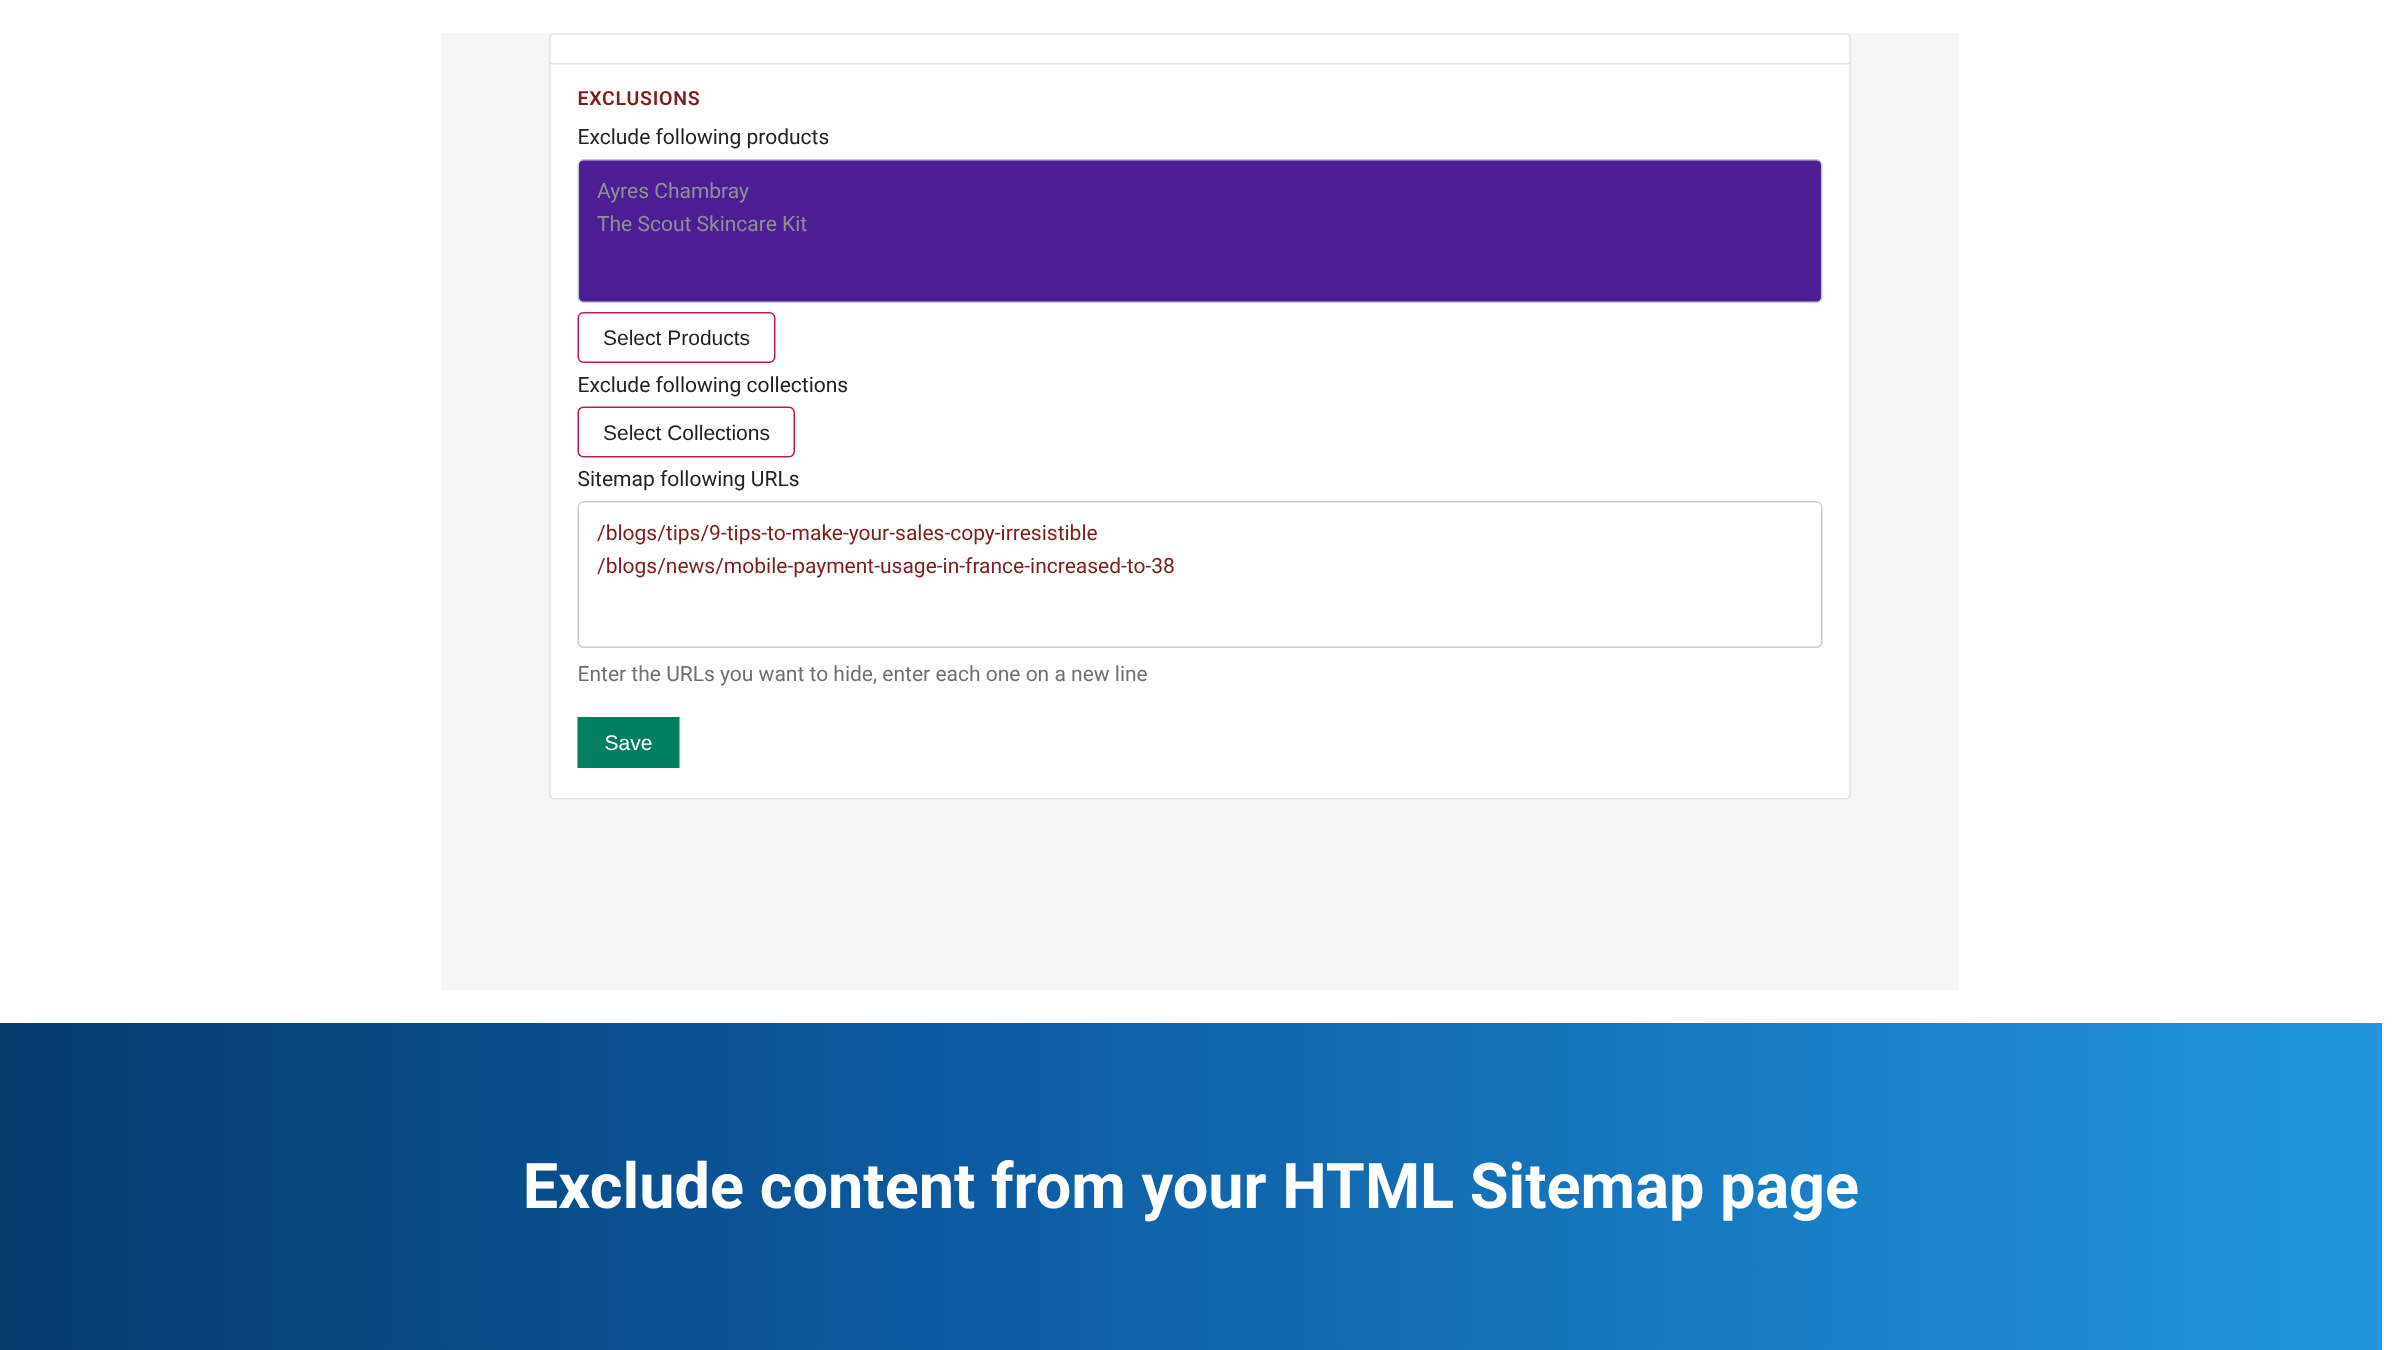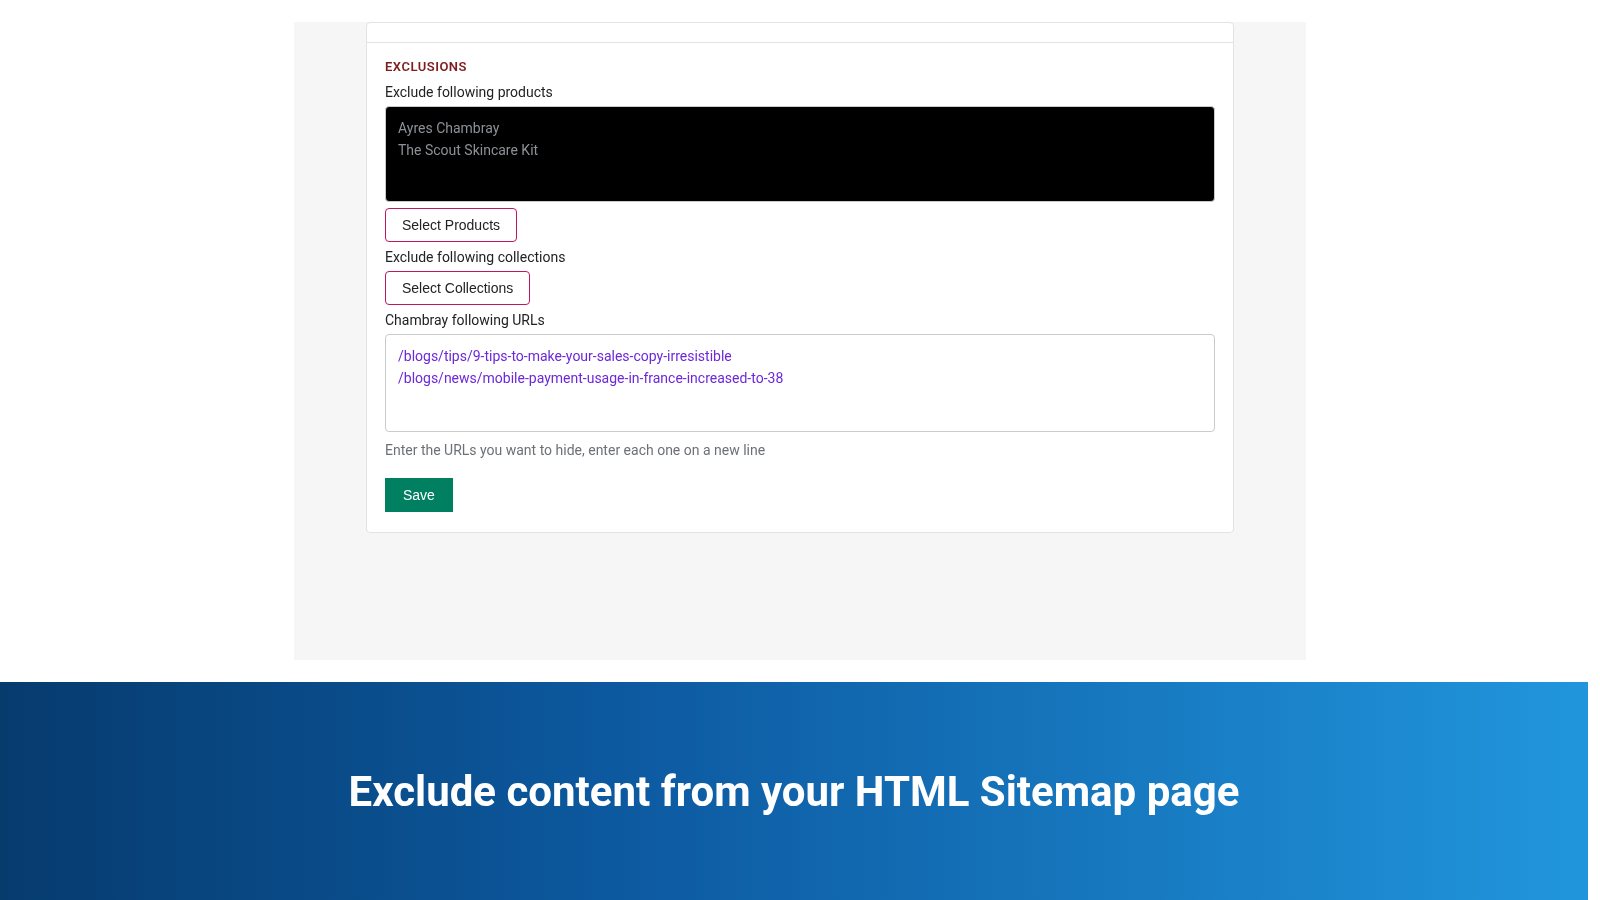--- a/index.html
+++ b/index.html
@@ -43,21 +43,21 @@
       letter-spacing: 0.5px;
       margin-bottom: 10px;
     }
     .field-label {
       font-size: 14px;
       color: #202223;
       margin-bottom: 6px;
       display: block;
     }
     .disabled-box {
-      background: #000000;
+      background: #4c1d95;
       border: 1px solid #c9cccf;
       border-radius: 4px;
       padding: 10px 12px;
       min-height: 96px;
       margin-bottom: 6px;
     }
     .disabled-line {
       color: #8c9196;
       font-size: 14px;
       line-height: 22px;
@@ -73,21 +73,21 @@
       font-weight: 400;
       cursor: pointer;
       margin-bottom: 7px;
     }
     .url-textarea {
       width: 100%;
       border: 1px solid #c9cccf;
       border-radius: 4px;
       padding: 10px 12px;
       font-size: 14px;
-      color: #6d28d9;
+      color: #7f1d1d;
       font-family: inherit;
       resize: none;
       min-height: 98px;
       line-height: 22px;
       margin-bottom: 6px;
     }
     .help-text {
       font-size: 14px;
       color: #6d7175;
       margin-bottom: 20px;
@@ -134,21 +134,21 @@
       <div class="disabled-line">Ayres Chambray</div>
       <div class="disabled-line">The Scout Skincare Kit</div>
     </div>
     <button class="btn-outline">Select Products</button>
 
     
     <label class="field-label">Exclude following collections</label>
     <button class="btn-outline">Select Collections</button>
 
     
-    <label class="field-label">Chambray following URLs</label>
+    <label class="field-label">Sitemap following URLs</label>
     <textarea class="url-textarea" style="">/blogs/tips/9-tips-to-make-your-sales-copy-irresistible
 /blogs/news/mobile-payment-usage-in-france-increased-to-38</textarea>
     <div class="help-text">Enter the URLs you want to hide, enter each one on a new line</div>
 
     <button class="btn-save">Save</button>
   </div>
 </div>
 
 <div class="banner">
   <div class="banner-text">Exclude content from your HTML Sitemap page</div>

